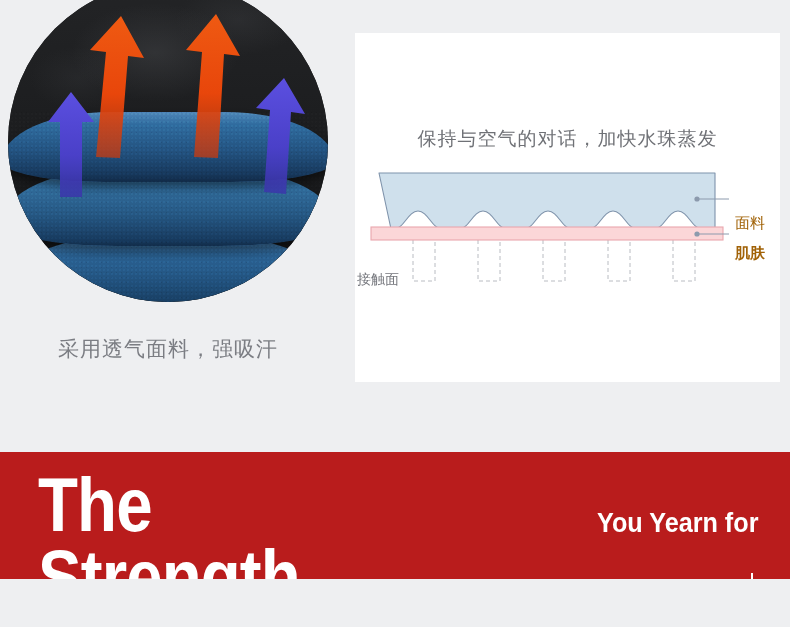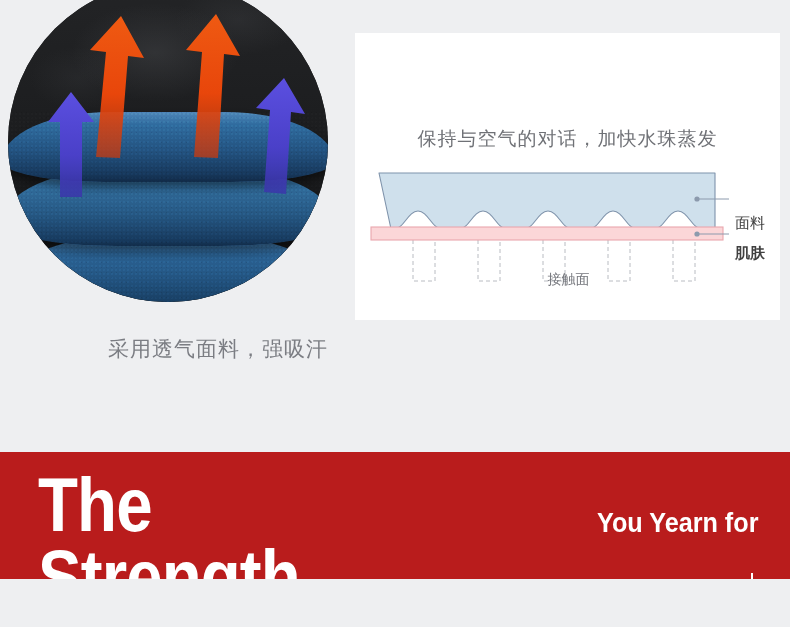--- a/index.html
+++ b/index.html
@@ -100,63 +100,63 @@
     width: 320px;
     height: 320px;
   }
 
   
   .photo-caption {
     position: absolute;
     left: 8px;
     top: 333px;
     width: 320px;
-    text-align: right;
+    text-align: center;
     color: #7b7d83;
     font-size: 21px;
     line-height: 31px;
     letter-spacing: 1px;
   }
 
   
   .diagram-panel {
     position: absolute;
     left: 355px;
     top: 33px;
     width: 425px;
-    height: 287px;
+    height: 349px;
     background: #ffffff;
   }
   .diagram-title {
     position: absolute;
     left: 0; right: 0;
     top: 93px;
     text-align: center;
     color: #6f7176;
     font-size: 19px;
     letter-spacing: 1px;
   }
   .diagram-svg {
     position: absolute;
     left: 0; top: 0;
     width: 425px;
     height: 287px;
   }
   .diag-label {
     position: absolute;
-    color: #404040;
+    color: #a16207;
     font-size: 15px;
     white-space: nowrap;
   }
   .label-fabric  { left: 380px; top: 181px; }
   .label-skin    { left: 380px; top: 211px; font-weight: bold; }
   .label-contact {
     left: 2px; right: 0;
     top: 238px;
-    text-align: center;
+    text-align: left;
     color: #74767c;
     font-size: 14px;
   }
 
   
   .banner {
     position: absolute;
     left: 0;
     top: 452px;
     width: 790px;

